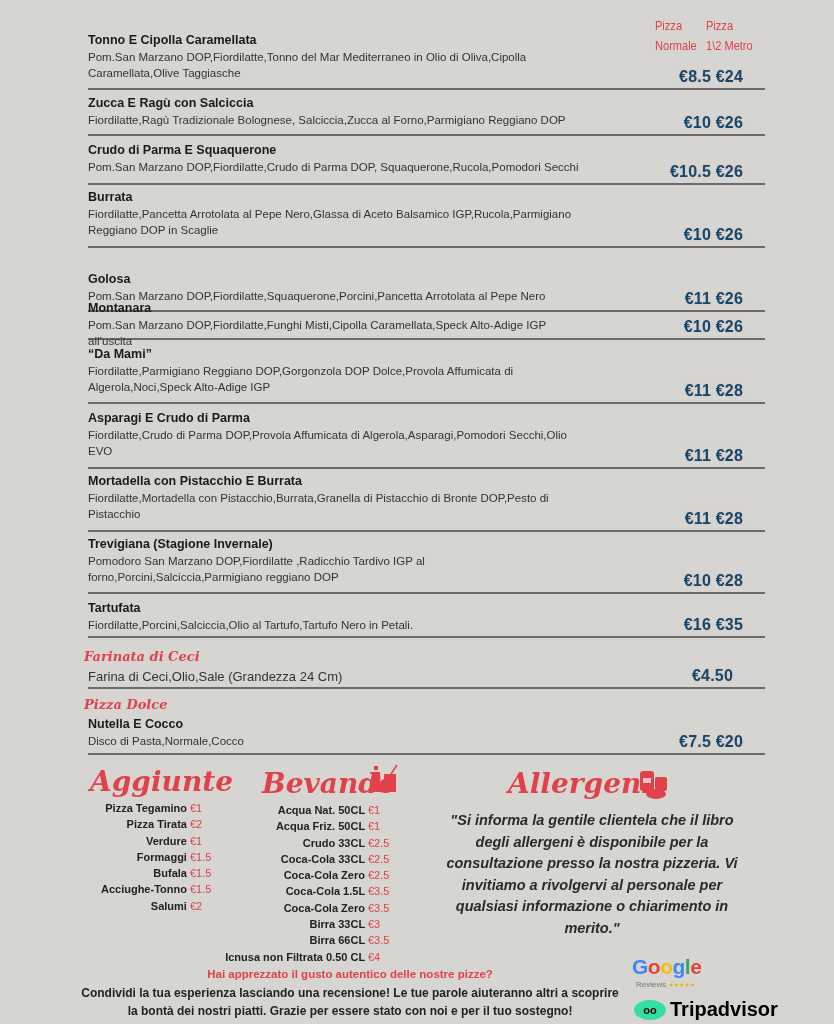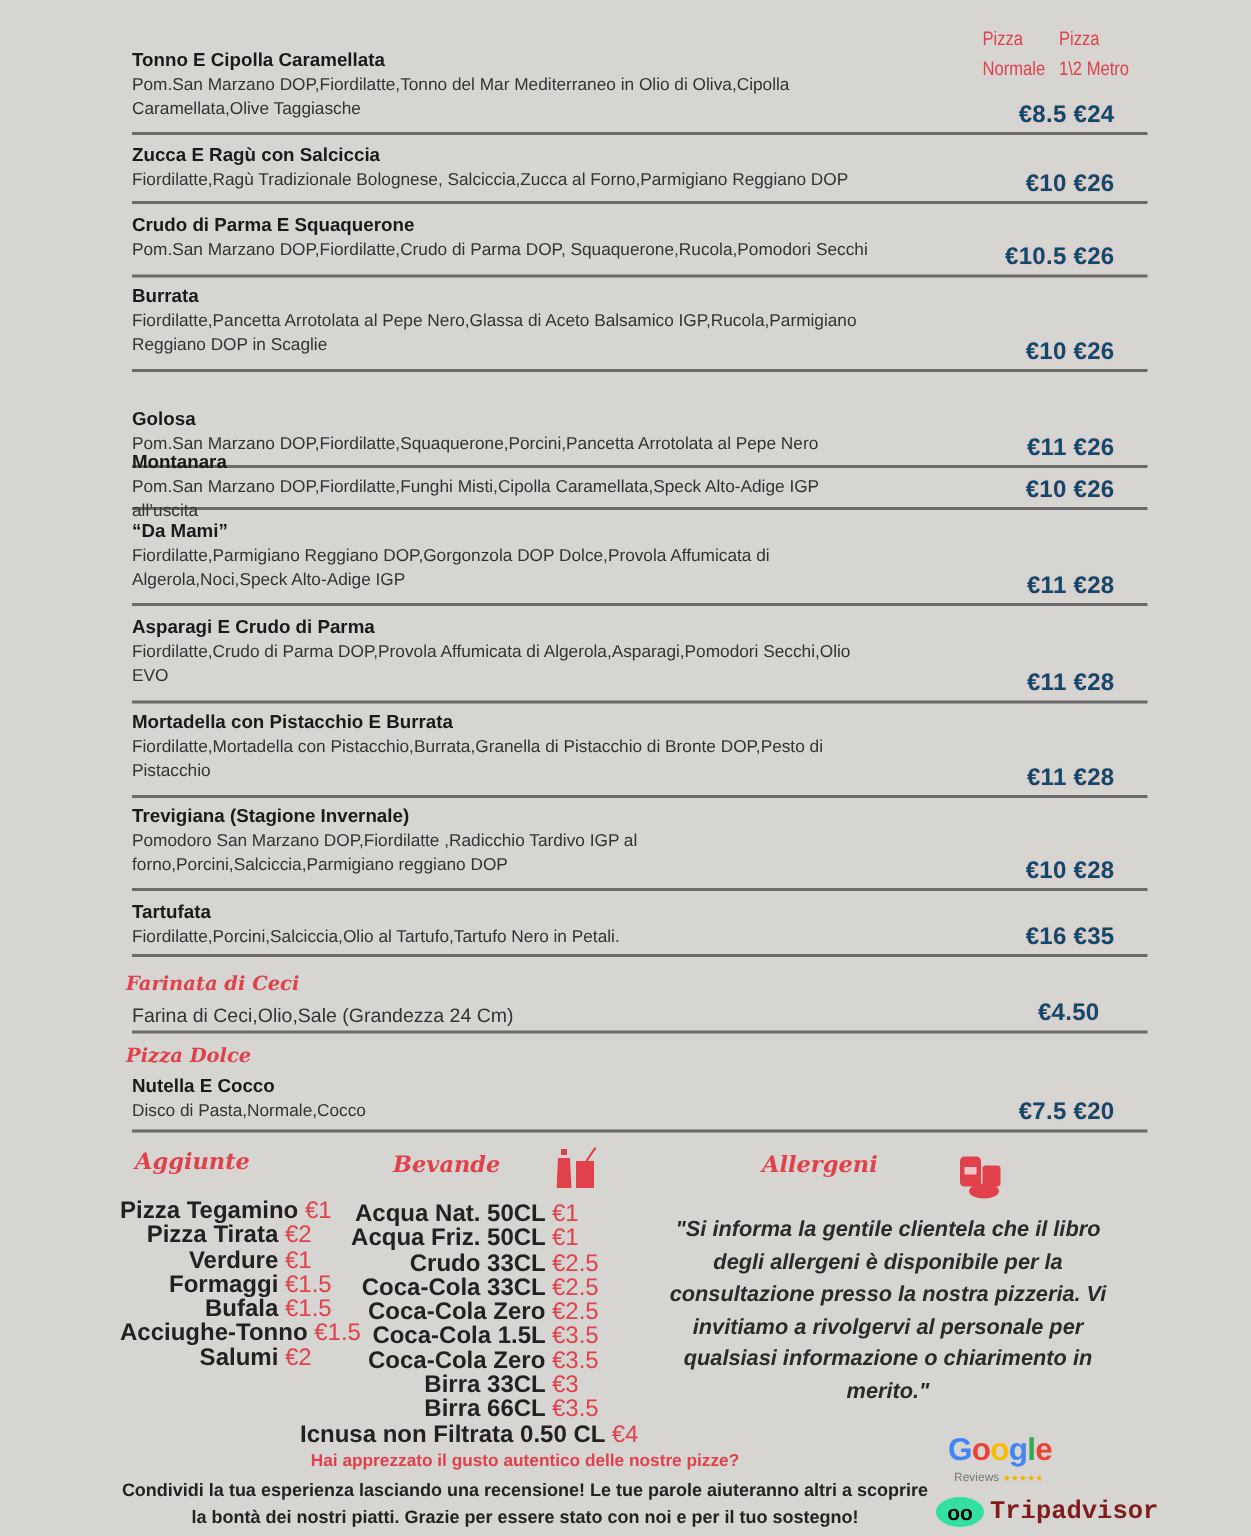--- a/index.html
+++ b/index.html
@@ -30,48 +30,48 @@
       position: absolute; right: 22px; bottom: 2px;
       color: #0c4a6e; font-weight: bold; font-size: 16px;
       text-shadow: 0 0 2px #f7b6b6; letter-spacing: 0.2px; white-space: nowrap;
     }
     .script-title {
       font-family: "DejaVu Serif", serif; font-style: italic; font-weight: bold;
       color: #e0414a; position: absolute;
     }
     .section-small { font-size: 13px; left: 84px; }
 
-    .list-col { position: absolute; text-align: right; font-weight: bold; font-size: 16px; line-height: 16.3px; color: #222; }
+    .list-col { position: absolute; text-align: right; font-weight: bold; font-size: 11px; line-height: 16.3px; color: #222; }
     .list-col .row { white-space: nowrap; }
     .list-col .p { color: #e0414a; font-weight: normal; display: inline-block; text-align: left; }
     .addons .p { width: 30px; }
     .drinks .p { width: 30px; }
 
-    .big-script { font-size: 15px; }
+    .big-script { font-size: 28px; }
 
     .allergen-text {
       position: absolute; left: 444px; top: 810px; width: 296px;
       text-align: center; font-style: italic; font-weight: bold;
       font-size: 14.5px; line-height: 21.5px; color: #2a2a2a;
     }
     .footer-q {
       position: absolute; left: 80px; top: 968px; width: 540px; text-align: center;
       color: #e0414a; font-size: 11.5px; font-weight: bold;
     }
     .footer-t {
       position: absolute; left: 80px; top: 984px; width: 540px; text-align: center;
       font-size: 12px; line-height: 18px; font-weight: bold; color: #222;
     }
     .google { position: absolute; left: 632px; top: 955px; font-size: 21px; font-weight: bold; letter-spacing: -0.5px; }
     .google span { display: inline-block; }
     .google-sub { position: absolute; left: 636px; top: 980px; font-size: 8px; color: #777; }
     .google-sub .stars { color: #f0b400; font-size: 6px; }
     .trip { position: absolute; left: 624px; top: 998px; display: flex; align-items: center; gap: 4px; }
-    .trip .owl { width: 32px; height: 20px; border-radius: 50%; background: #34e0a1; display: flex; align-items: center; justify-content: center; font-size: 14px; color: #000; font-weight: bold; }
-    .trip .word { font-size: 17px; font-weight: bold; color: #7f1d1d; font-family: Liberation Mono, monospace; }
+    .trip .owl { width: 32px; height: 20px; border-radius: 50%; background: #34e0a1; display: flex; align-items: center; justify-content: center; font-size: 11px; color: #000; font-weight: bold; margin-left: 10px; }
+    .trip .word { font-size: 20px; font-weight: bold; color: #000000; }
     .icon-red { fill: #e0414a; }
   </style>
 </head>
 <body>
 
 <div class="price-head">
   <div class="col c1">
     <div>Pizza</div>
     <div>Normale</div>
   </div>

